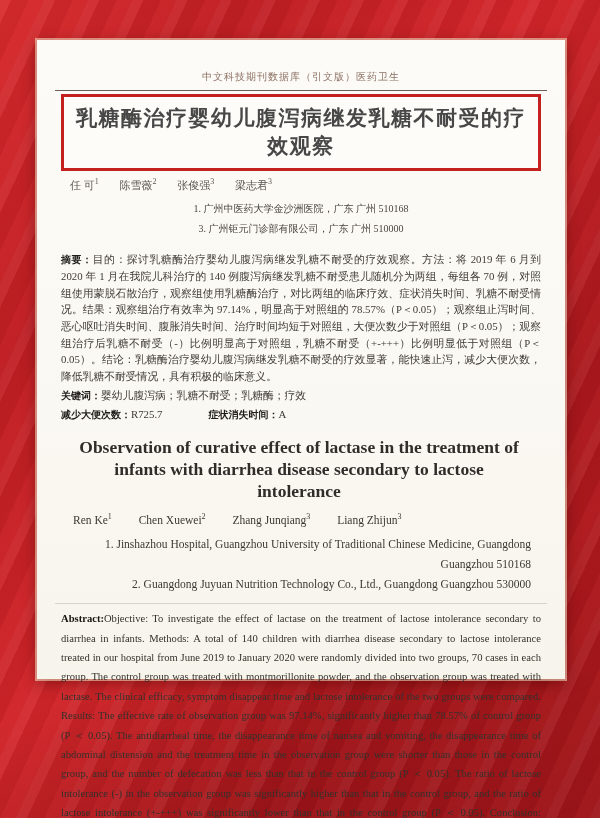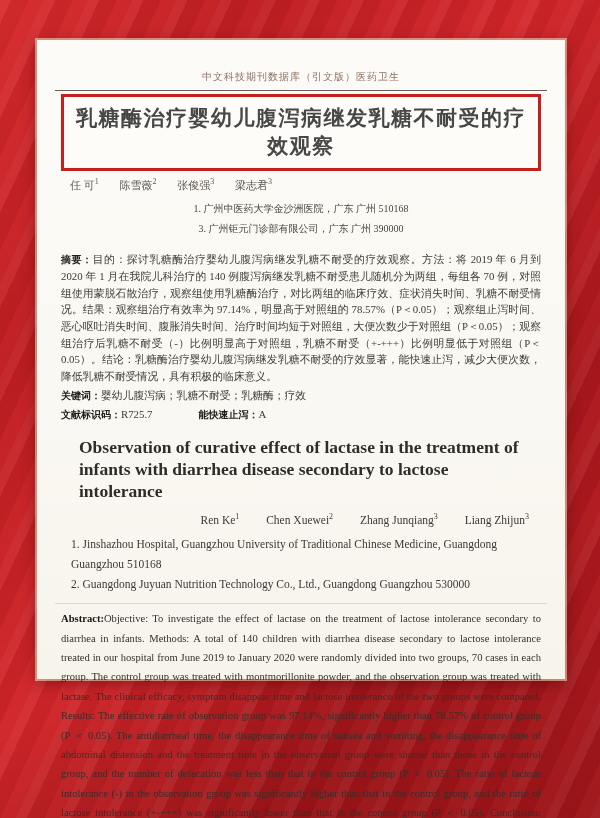--- a/index.html
+++ b/index.html
@@ -36,26 +36,26 @@
   sup { font-size: 8px; }
   .cn-affils { text-align: center; font-size: 10px; color: #49453f; line-height: 20px; margin-bottom: 12px; }
   .cn-abstract {
     font-size: 10.8px; line-height: 16.6px; text-align: justify; color: #3d3a35;
     margin-bottom: 2px;
   }
   .cn-abstract b, .cn-line b { color: #1f1d1a; font-family: "Liberation Sans", "DejaVu Sans", sans-serif; font-weight: bold; font-size: 10px; }
   .cn-line { font-size: 10.8px; line-height: 18px; color: #3d3a35; }
   .clc-gap { display: inline-block; width: 46px; }
   .en-title {
-    text-align: left; font-size: 17.5px; font-weight: bold; color: #2f2d2a;
+    text-align: center; font-size: 17.5px; font-weight: bold; color: #2f2d2a;
     line-height: 22px; margin: 12px 22px 10px 18px;
   }
-  .en-authors { text-align: right; font-size: 11.5px; color: #3a3833; margin-bottom: 8px; }
+  .en-authors { text-align: left; font-size: 11.5px; color: #3a3833; margin-bottom: 8px; }
   .en-authors .author { margin: 0 12px; }
-  .en-affils { text-align: left; font-size: 11.5px; color: #3a3833; line-height: 20px; margin: 0 10px; }
+  .en-affils { text-align: right; font-size: 11.5px; color: #3a3833; line-height: 20px; margin: 0 10px; }
   .section-rule { border-top: 1px solid #d9d4c9; margin: 9px -6px 0 -6px; }
   .en-abstract {
     font-size: 10.6px; line-height: 19.4px; text-align: justify; color: #33312c;
     margin-top: 5px;
   }
   .en-abstract b { color: #17150f; margin-top: 8px; }
 </style>
 </head>
 <body>
 
@@ -70,28 +70,28 @@
 
   <div class="cn-authors">
     <span class="author"><span>任 可</span><sup>1</sup></span>
     <span class="author"><span>陈雪薇</span><sup>2</sup></span>
     <span class="author"><span>张俊强</span><sup>3</sup></span>
     <span class="author"><span>梁志君</span><sup>3</sup></span>
   </div>
 
   <div class="cn-affils">
     <div>1. 广州中医药大学金沙洲医院，广东 广州 510168</div>
-    <div>3. 广州钜元门诊部有限公司，广东 广州 390000</div>
+    <div>3. 广州钜元门诊部有限公司，广东 广州 510000</div>
   </div>
 
   <div class="cn-abstract"><b>摘要：</b><span>目的：探讨乳糖酶治疗婴幼儿腹泻病继发乳糖不耐受的疗效观察。方法：将 2019 年 6 月到 2020 年 1 月在我院儿科治疗的 140 例腹泻病继发乳糖不耐受患儿随机分为两组，每组各 70 例，对照组使用蒙脱石散治疗，观察组使用乳糖酶治疗，对比两组的临床疗效、症状消失时间、乳糖不耐受情况。结果：观察组治疗有效率为 97.14%，明显高于对照组的 78.57%（P＜0.05）；观察组止泻时间、恶心呕吐消失时间、腹胀消失时间、治疗时间均短于对照组，大便次数少于对照组（P＜0.05）；观察组治疗后乳糖不耐受（-）比例明显高于对照组，乳糖不耐受（+-+++）比例明显低于对照组（P＜0.05）。结论：乳糖酶治疗婴幼儿腹泻病继发乳糖不耐受的疗效显著，能快速止泻，减少大便次数，降低乳糖不耐受情况，具有积极的临床意义。</span></div>
 
   <div class="cn-line"><b>关键词：</b><span>婴幼儿腹泻病；乳糖不耐受；乳糖酶；疗效</span></div>
 
-  <div class="cn-line"><b>文献标识码：</b><span>R725.7</span><span class="clc-gap"></span><b>能快速止泻：</b><span>A</span></div>
+  <div class="cn-line"><b>减少大便次数：</b><span>R725.7</span><span class="clc-gap"></span><b>症状消失时间：</b><span>A</span></div>
 
   <div class="en-title">Observation of curative effect of lactase in the treatment of infants with diarrhea disease secondary to lactose intolerance</div>
 
   <div class="en-authors">
     <span class="author"><span>Ren Ke</span><sup>1</sup></span>
     <span class="author"><span>Chen Xuewei</span><sup>2</sup></span>
     <span class="author"><span>Zhang Junqiang</span><sup>3</sup></span>
     <span class="author"><span>Liang Zhijun</span><sup>3</sup></span>
   </div>
 

